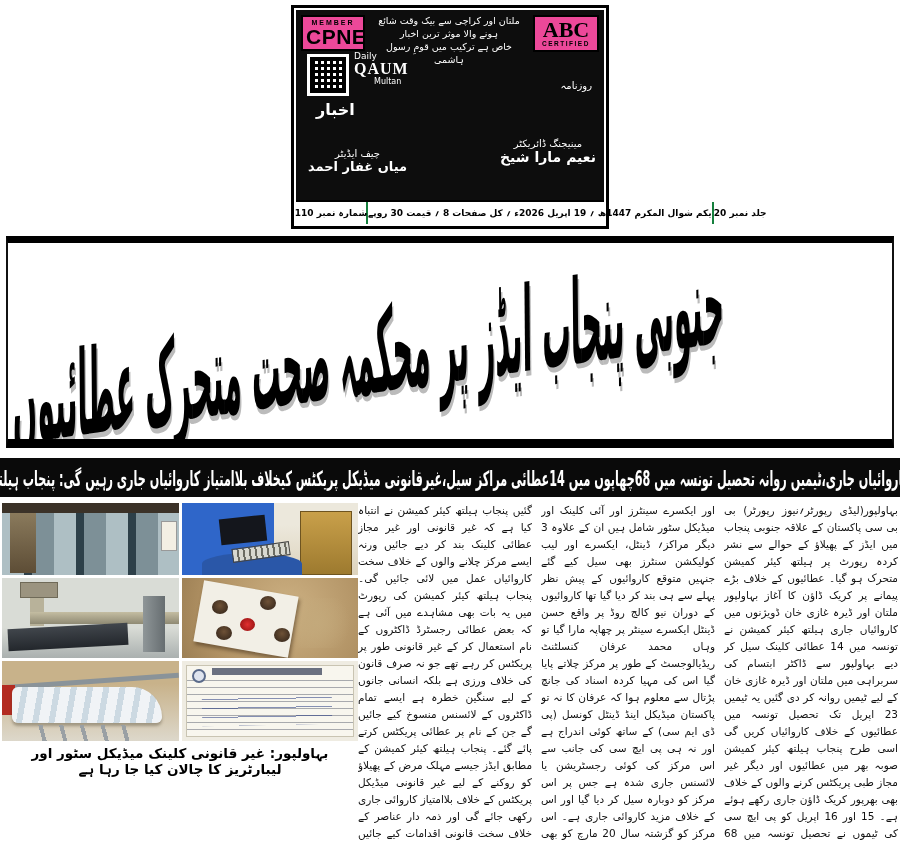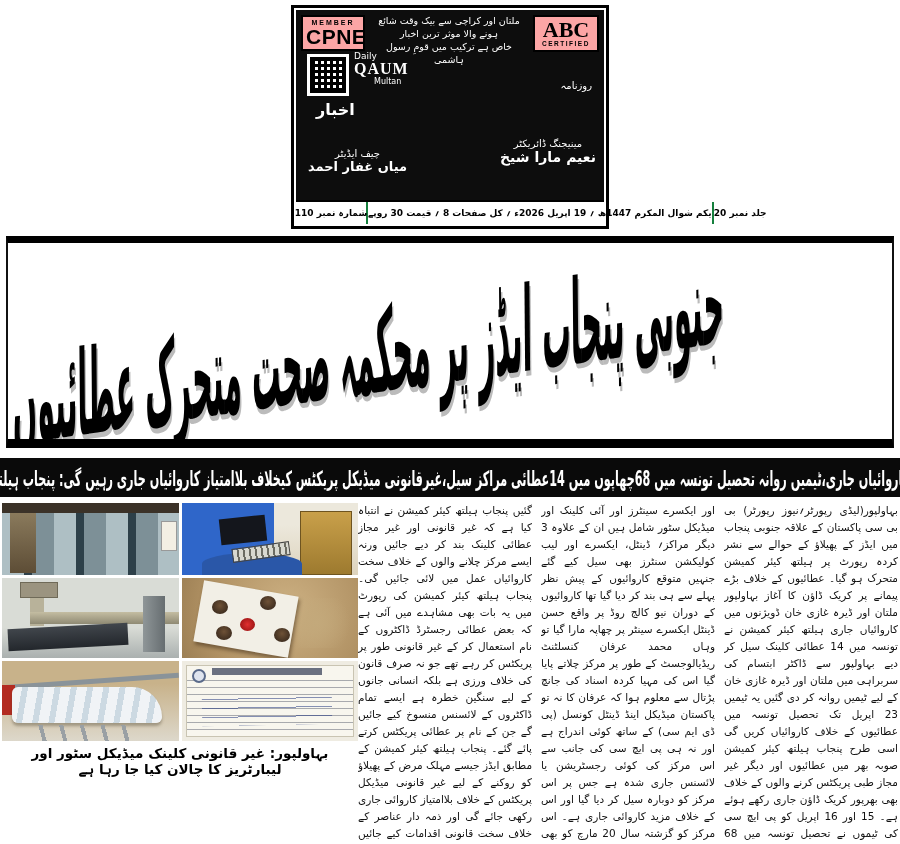--- a/index.html
+++ b/index.html
@@ -2,21 +2,21 @@
 <html lang="ur"><head>
 <meta charset="utf-8">
 <style>
   * { margin:0; padding:0; box-sizing:border-box; }
   body { width:900px; height:844px; background:#ffffff; font-family:"DejaVu Sans", sans-serif; overflow:hidden; }
   .page { position:relative; width:900px; height:844px; background:#fff; }
 
   
   .masthead { position:absolute; left:291px; top:5px; width:318px; height:224px;
     background:#0d0d0d; border:3px solid #000; box-shadow: inset 0 0 0 2px #fff; }
-  .m-badge { position:absolute; background:#fca5a5; border:2px solid #000; text-align:center;
+  .m-badge { position:absolute; background:#ec4899; border:2px solid #000; text-align:center;
     font-family:"Liberation Sans", sans-serif; line-height:1; padding:2px 3px; }
   .badge-cpne { left:7px; top:7px; width:64px; }
   .badge-cpne .sm { font-size:7px; font-weight:bold; letter-spacing:2px; }
   .badge-cpne .lg { font-size:21px; font-weight:bold; letter-spacing:0.5px; }
   .badge-abc { right:7px; top:7px; width:66px; }
   .badge-abc .lg { font-size:22px; font-weight:bold; font-family:"Liberation Serif", serif; }
   .badge-abc .sm { font-size:6.5px; font-weight:bold; letter-spacing:1.5px; }
   .m-slogan { position:absolute; left:76px; right:78px; top:6px; color:#fff; direction:rtl;
     text-align:center; font-size:9.5px; line-height:13px; }
   .m-qr { position:absolute; left:13px; top:46px; width:42px; height:42px; background:#fff; padding:3px; }

